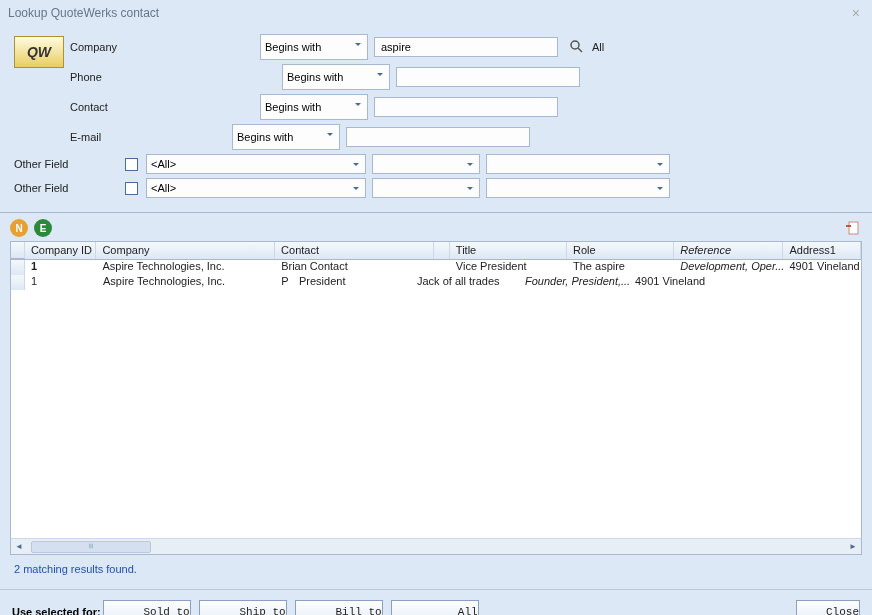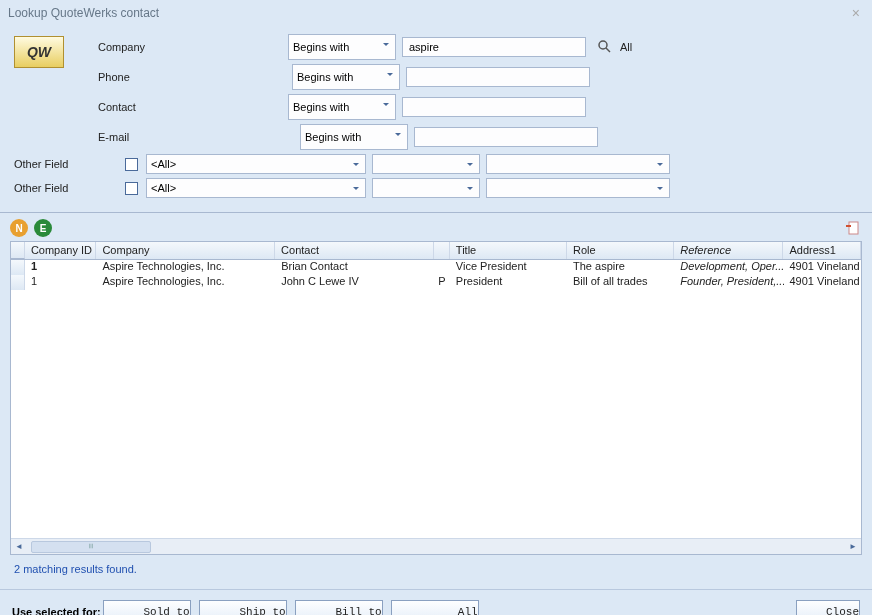--- a/index.html
+++ b/index.html
@@ -259,21 +259,21 @@
   </style>
 </head>
 <body>
 
 <div class="titlebar">
   <span>Lookup QuoteWerks contact</span>
   <span class="titlebar-close">×</span>
 </div>
 
 <div class="search-area">
-  <div style="display:flex;gap:28px;">
+  <div style="display:flex;">
     <div style="width:60px; padding-top:2px;">
       <div class="logo-block">
           <span>QW</span>
         </div>
     </div>
     <div style="flex:1;">
       <div class="search-row">
         <div class="left-spacer" style="width:190px;"><span class="filter-label">Company</span></div>
         <div class="combo">
             <span>Begins with</span>
@@ -281,35 +281,35 @@
         <input class="text-input" value="aspire" style="">
         <span class="search-icon">
           <svg width="16" height="16" viewBox="0 0 16 16">
               <circle cx="6" cy="6" r="4" stroke="#555" stroke-width="1.5" fill="none"></circle>
               <line x1="9" y1="9" x2="13" y2="13" stroke="#555" stroke-width="1.5"></line>
             </svg>
         </span>
         <span class="all-label">All</span>
       </div>
       <div class="search-row">
-        <div class="left-spacer" style="width:194px;"><span class="filter-label">Phone</span></div>
+        <div class="left-spacer" style="width:212px;"><span class="filter-label">Phone</span></div>
         <div class="combo">
             <span>Begins with</span>
           </div>
         <input class="text-input" value="" style="">
       </div>
       <div class="search-row">
         <div class="left-spacer" style="width:190px;"><span class="filter-label">Contact</span></div>
         <div class="combo">
             <span>Begins with</span>
           </div>
         <input class="text-input" value="" style="">
       </div>
       <div class="search-row">
-        <div class="left-spacer" style="width:202px;"><span class="filter-label">E-mail</span></div>
+        <div class="left-spacer" style="width:162px;"><span class="filter-label">E-mail</span></div>
         <div class="combo">
             <span>Begins with</span>
           </div>
         <input class="text-input" value="" style="">
       </div>
     </div>
   </div>
 
   <div class="other-row">
     <span class="other-label">Other Field</span>
@@ -377,24 +377,23 @@
       <div class="grid-cell col-p"></div>
       <div class="grid-cell col-title">Vice President</div>
       <div class="grid-cell col-role">The aspire</div>
       <div class="grid-cell col-reference">Development, Oper...</div>
       <div class="grid-cell col-address1">4901 Vineland</div>
     </div>
     <div class="grid-row">
       <div class="col-selector"></div>
       <div class="grid-cell col-companyid">1</div>
       <div class="grid-cell col-company">Aspire Technologies, Inc.</div>
-      <div class="grid-cell col-contact">John C Lewe IV</div>
       <div class="grid-cell col-p">P</div>
       <div class="grid-cell col-title">President</div>
-      <div class="grid-cell col-role">Bill of all trades</div>
+      <div class="grid-cell col-role">Jack of all trades</div>
       <div class="grid-cell col-reference">Founder, President,...</div>
       <div class="grid-cell col-address1">4901 Vineland</div>
     </div>
   </div>
   <div class="scrollbar-h">
     <div class="scroll-arrow">◄</div>
     <div class="scroll-thumb"></div>
     <div class="scroll-arrow" style="margin-left:auto;">►</div>
   </div>
 </div>

